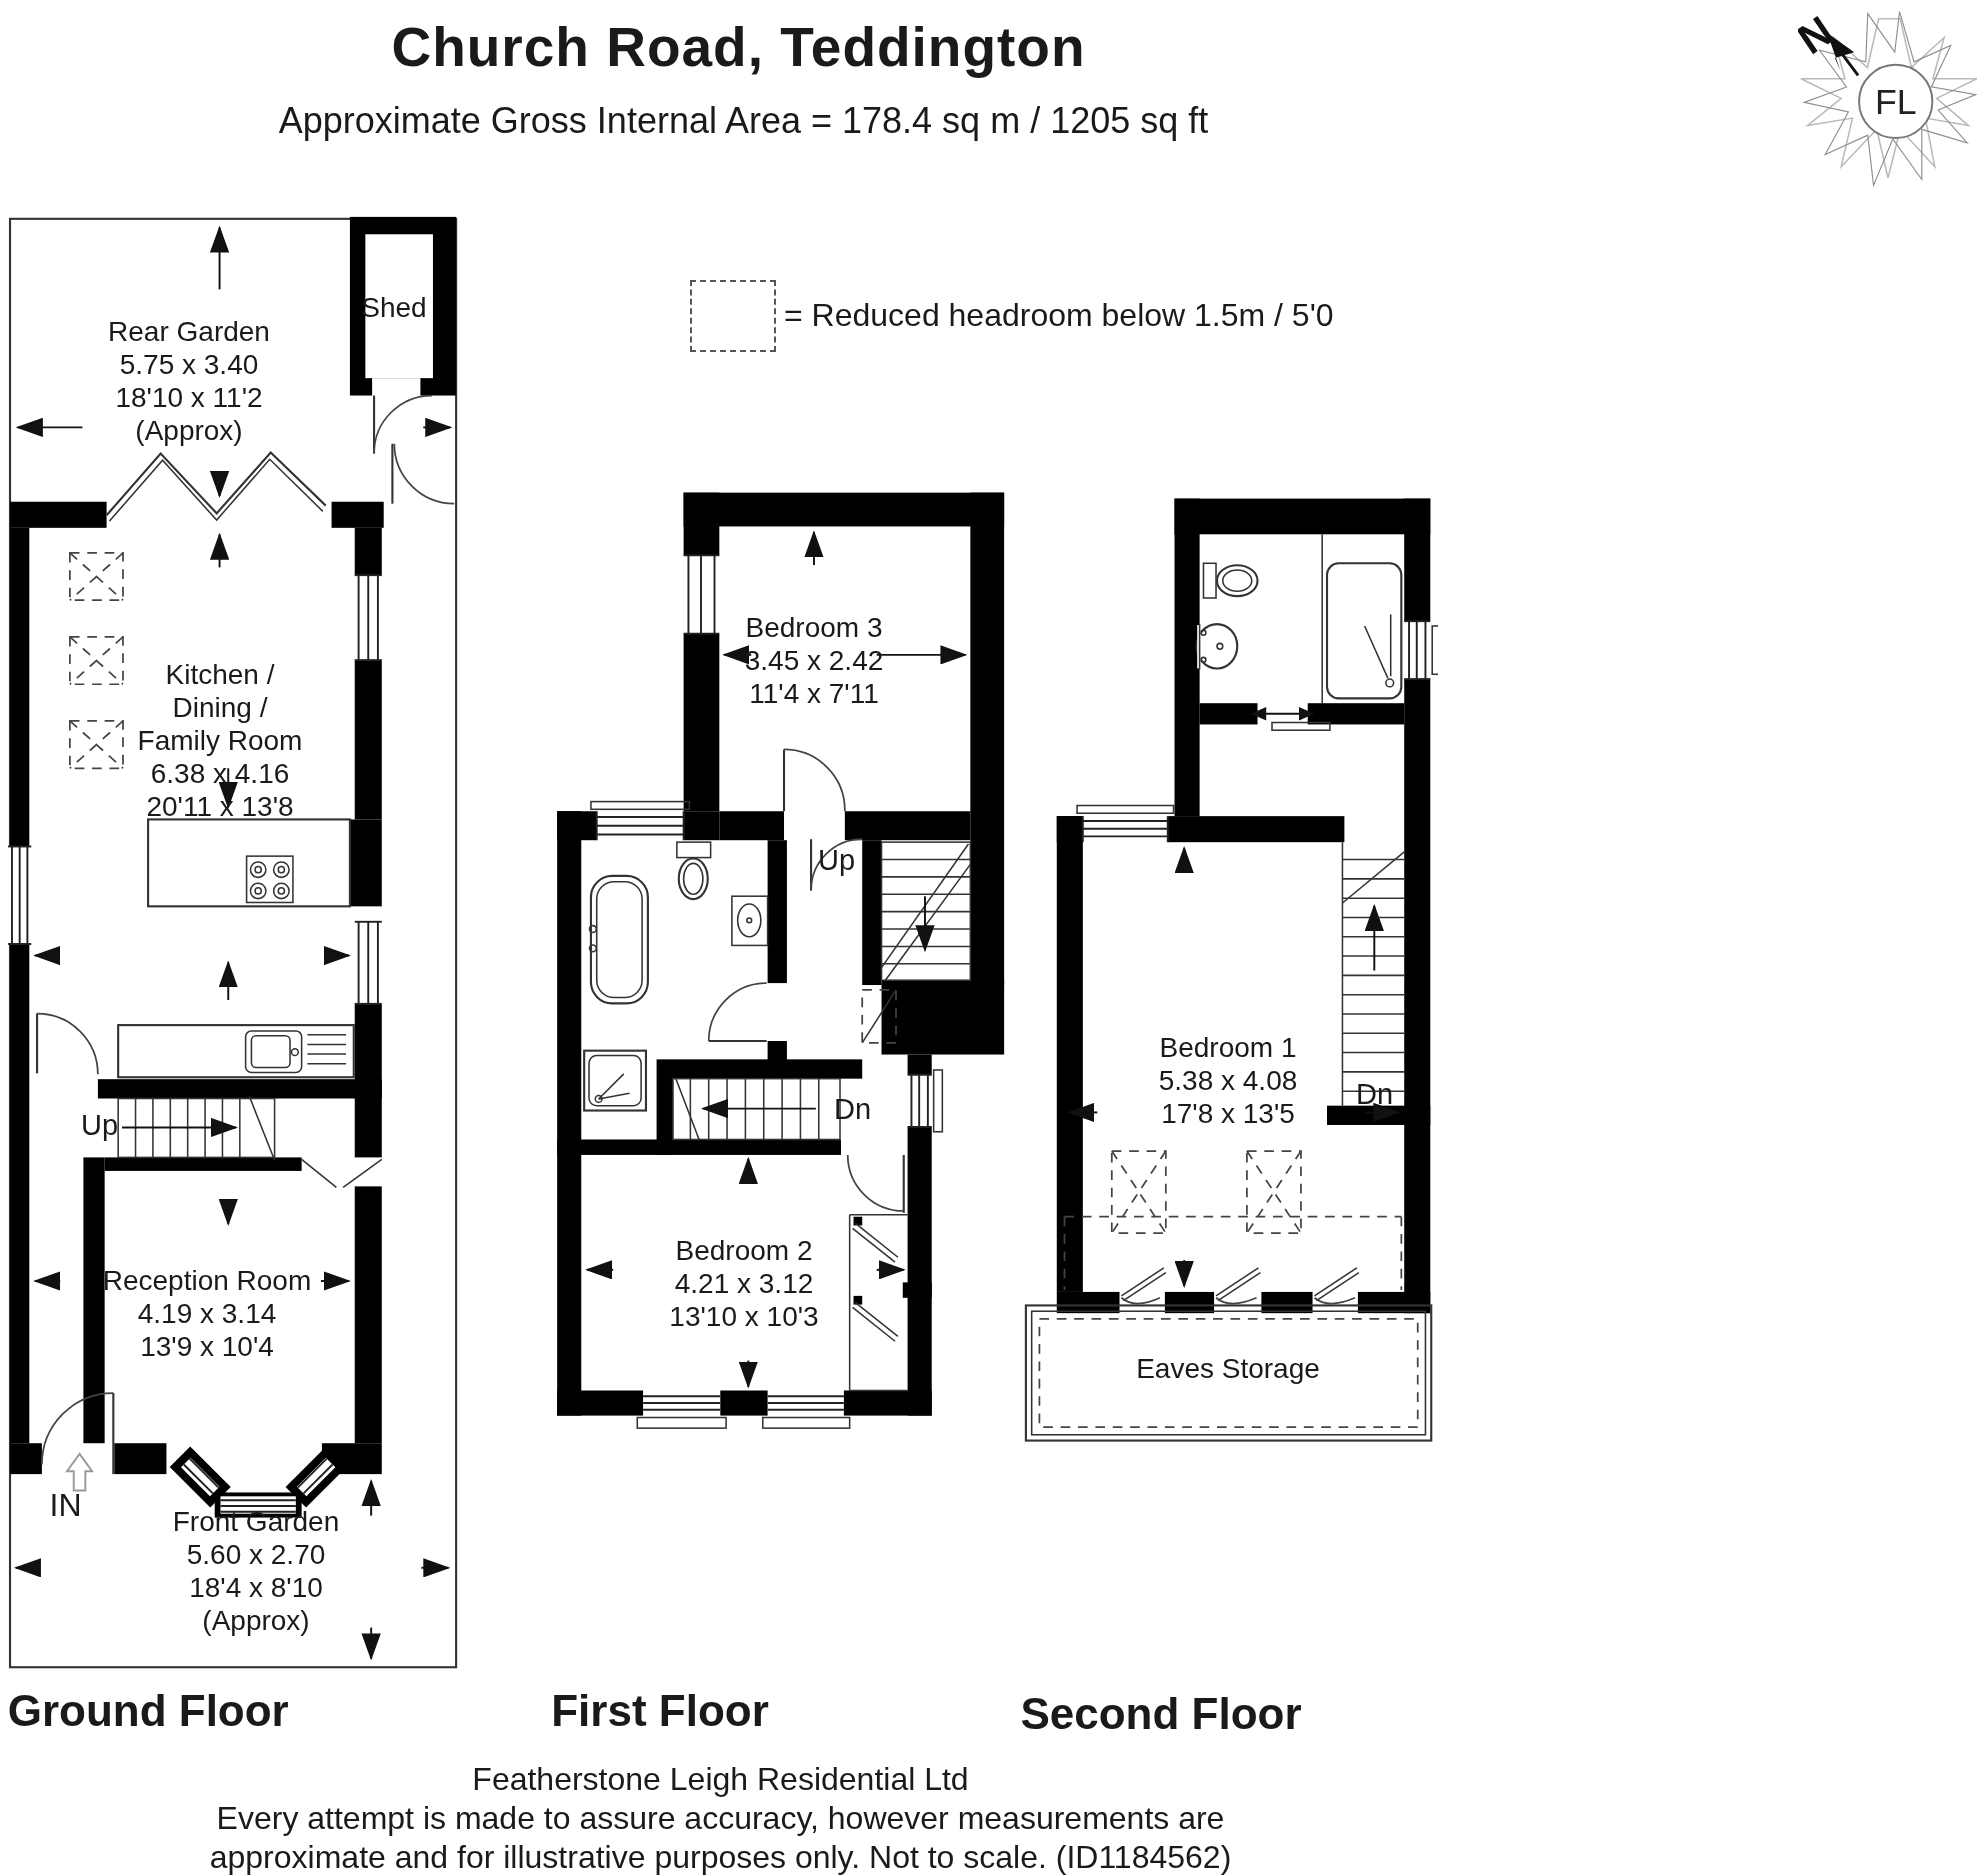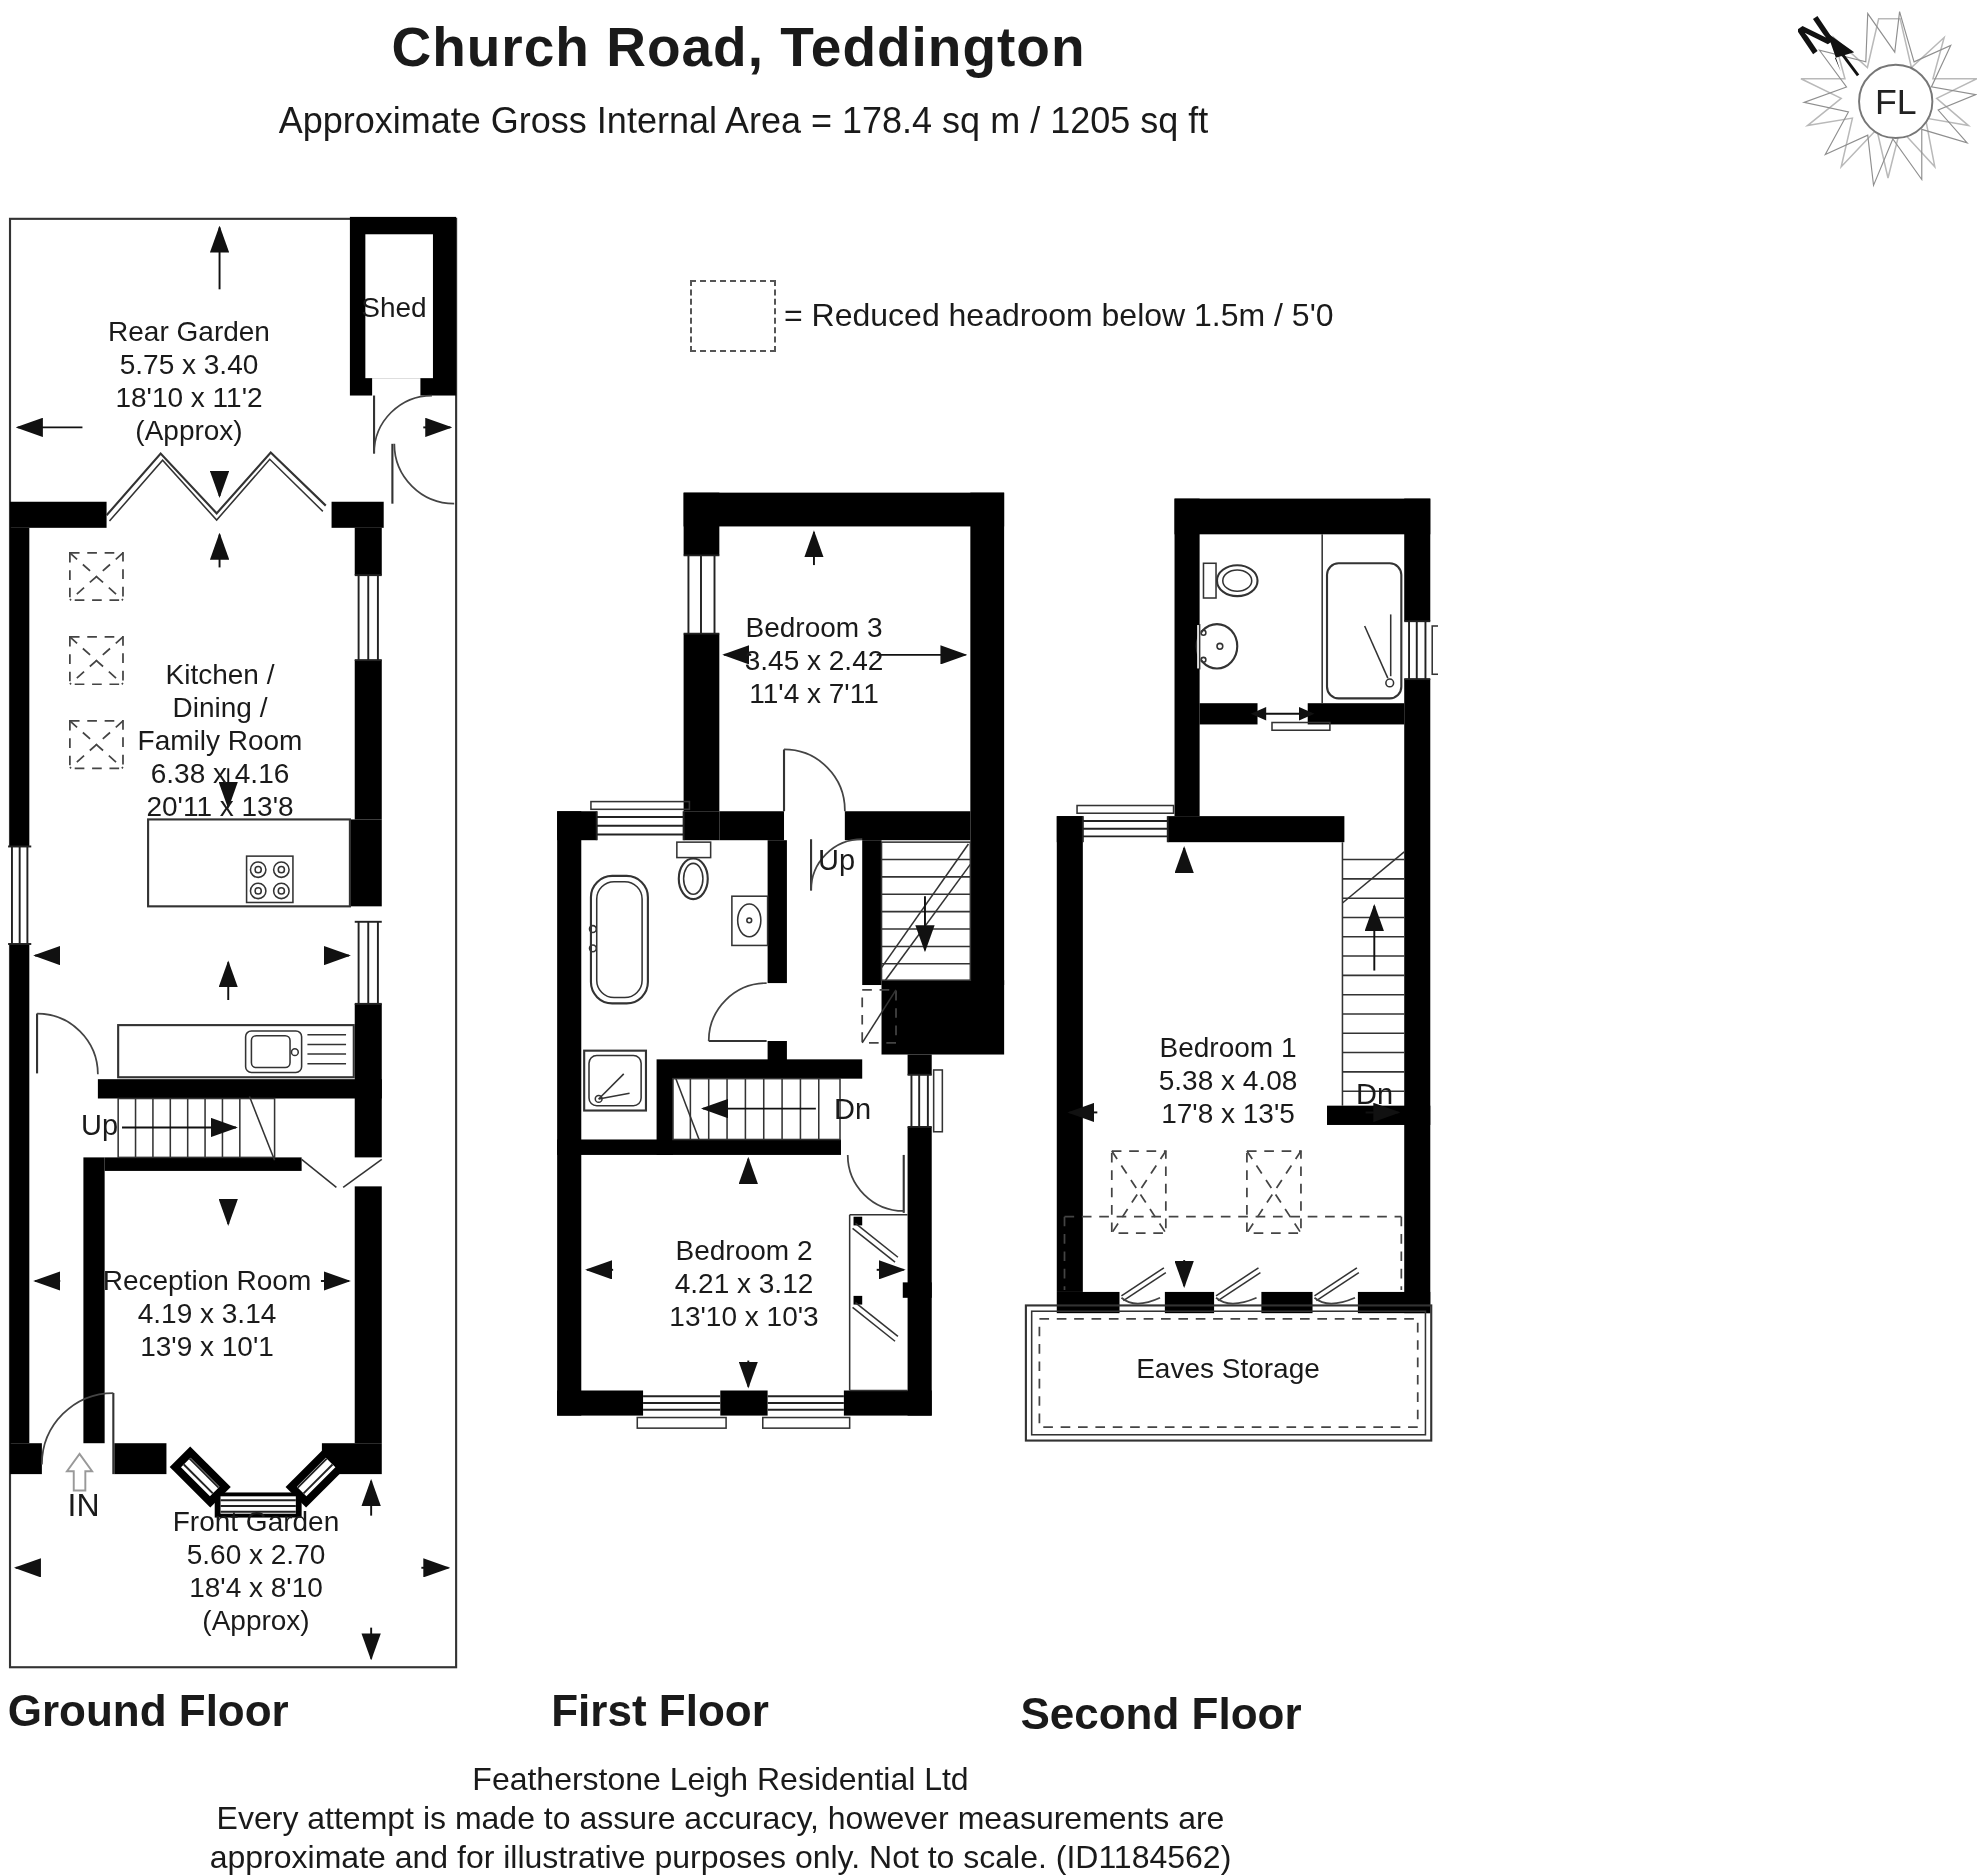--- a/index.html
+++ b/index.html
@@ -532,23 +532,23 @@
     <div>Kitchen /</div>
     <div>Dining /</div>
     <div>Family Room</div>
     <div>6.38 x 4.16</div>
     <div>20'11 x 13'8</div>
   </div>
   <div class="abs ctr stairlabel" style="left:61px;top:1109px;width:77px;">Up</div>
   <div class="abs ctr roomblock" style="left:62px;top:1264px;width:290px;">
     <div>Reception Room</div>
     <div>4.19 x 3.14</div>
-    <div>13'9 x 10'1</div>
-  </div>
-  <div class="abs ctr inlabel" style="left:45px;top:1487px;width:77px;">IN</div>
+    <div>13'9 x 10'4</div>
+  </div>
+  <div class="abs ctr inlabel" style="left:27px;top:1487px;width:77px;">IN</div>
   <div class="abs ctr roomblock" style="left:111px;top:1505px;width:290px;">
     <div>Front Garden</div>
     <div>5.60 x 2.70</div>
     <div>18'4 x 8'10</div>
     <div>(Approx)</div>
   </div>
 
   <div class="abs ctr roomblock" style="left:669px;top:611px;width:290px;">
     <div>Bedroom 3</div>
     <div>3.45 x 2.42</div>

